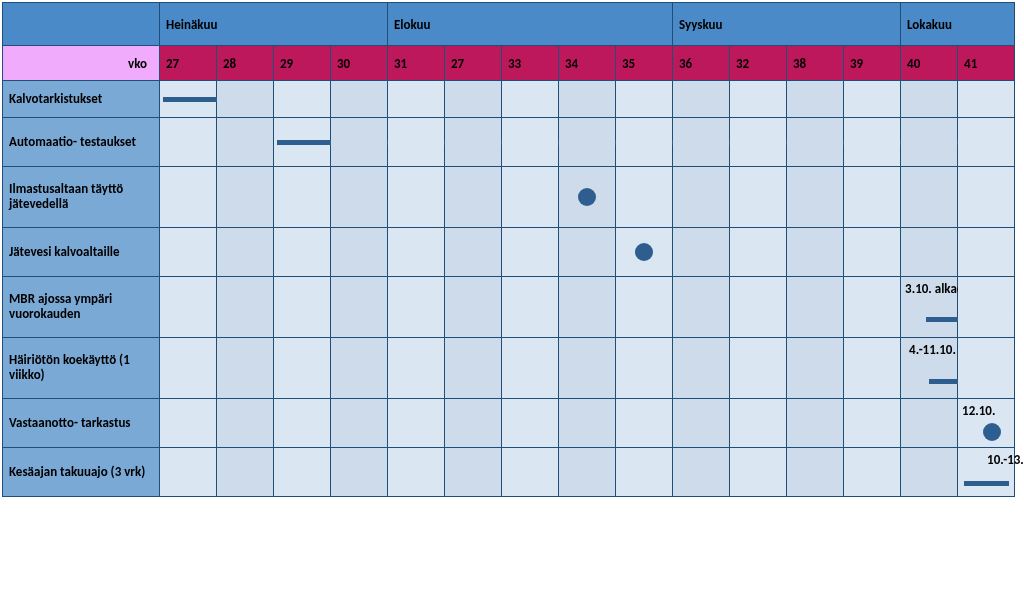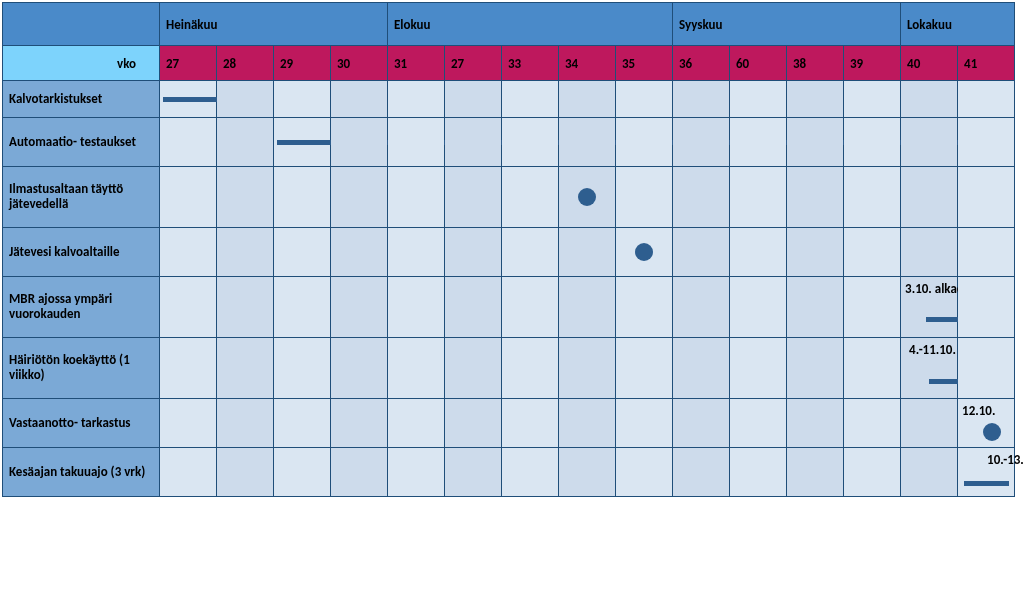--- a/index.html
+++ b/index.html
@@ -26,24 +26,24 @@
     text-align: left;
     height: 34px;
   }
   .week-header {
     background: #be185d;
     font-weight: bold;
     text-align: left;
     height: 26px;
   }
   .corner {
-    background: #7dd3fc;
+    background: #f0abfc;
     text-align: right;
     font-weight: bold;
-    padding-right: 23px;
+    padding-right: 12px;
   }
   .task-label {
     background: #7ba9d6;
     font-weight: bold;
     line-height: 1.15;
     padding: 6px;
   }
   .cell-light { background: #dae6f2; }
   .cell-dark  { background: #cddbeb; }
   .data-cell {
@@ -123,21 +123,21 @@
     <th class="week-header">27</th>
         <th class="week-header">28</th>
         <th class="week-header">29</th>
         <th class="week-header">30</th>
         <th class="week-header">31</th>
         <th class="week-header">27</th>
         <th class="week-header">33</th>
         <th class="week-header">34</th>
         <th class="week-header">35</th>
         <th class="week-header">36</th>
-        <th class="week-header">60</th>
+        <th class="week-header">32</th>
         <th class="week-header">38</th>
         <th class="week-header">39</th>
         <th class="week-header">40</th>
         <th class="week-header">41</th>
       </tr>
   </thead>
   <tbody id="body">
       <tr class="row-h1">
         <td class="task-label">Kalvotarkistukset</td>
         <td class="data-cell cell-light">

